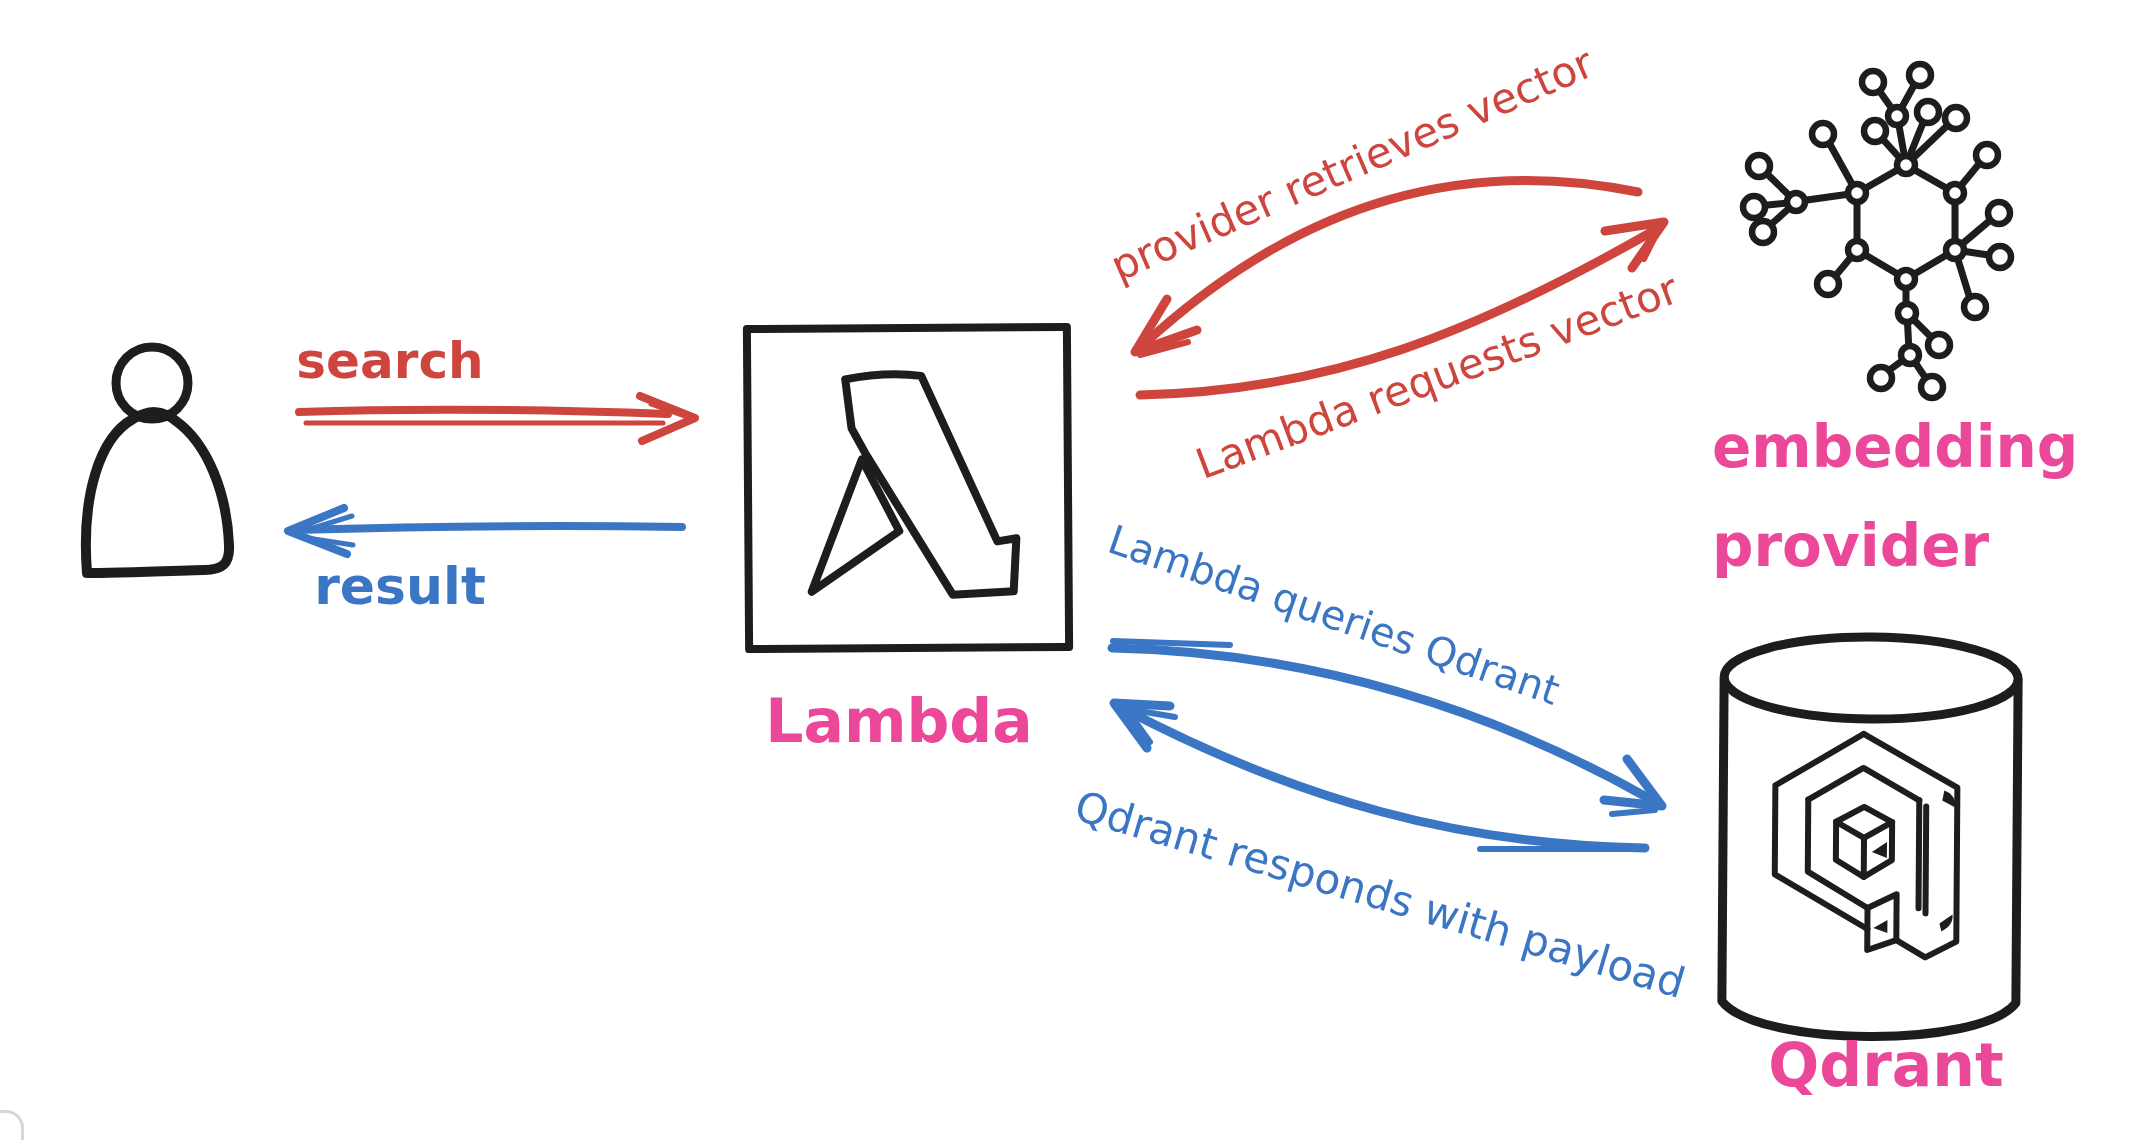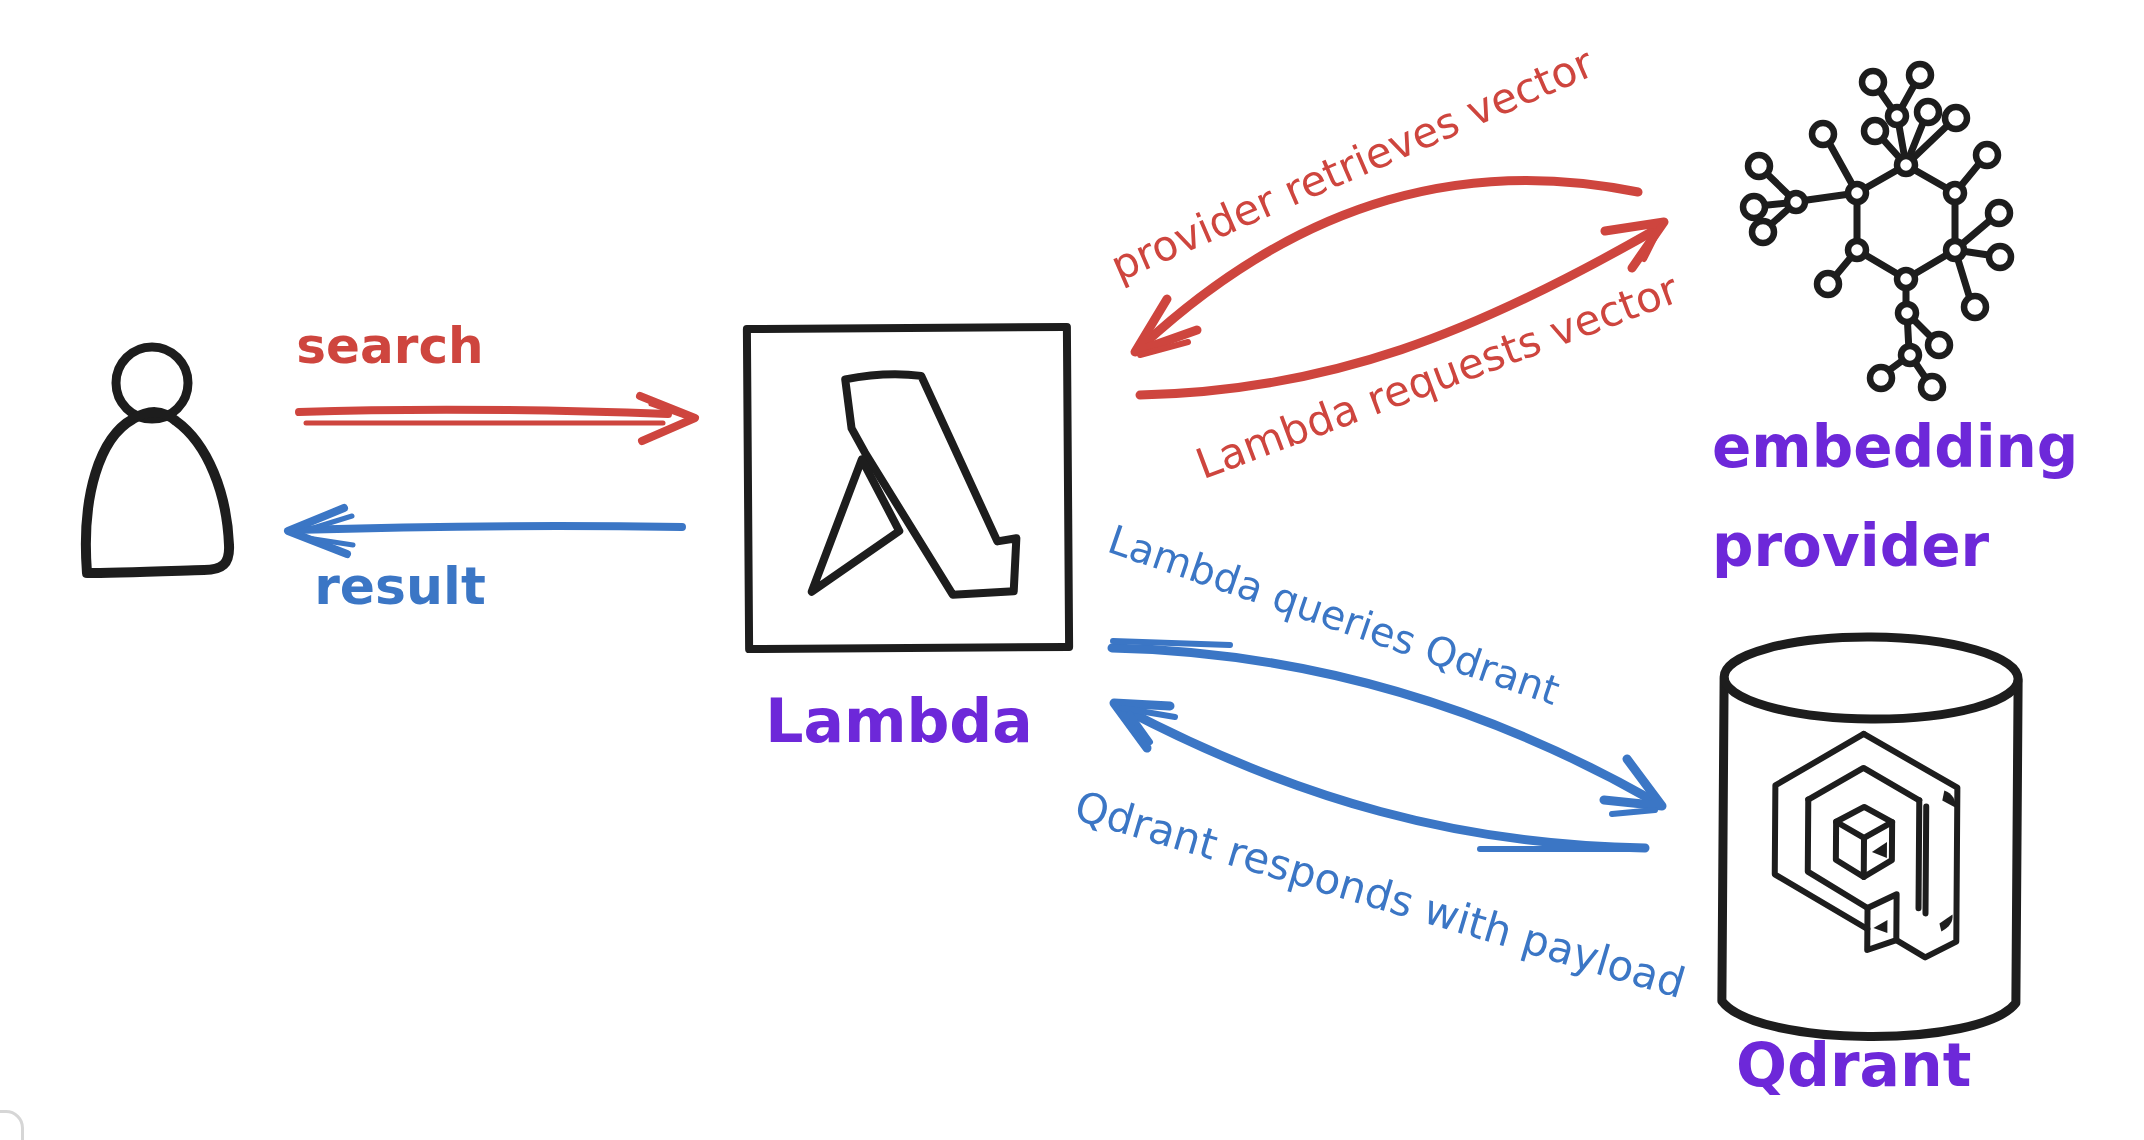--- a/index.html
+++ b/index.html
@@ -2,28 +2,28 @@
 <html><head>
 <meta charset="utf-8">
 <style>
   html,body{margin:0;padding:0;background:#fff;}
   #canvas{
     position:relative;width:2144px;height:1140px;background:#ffffff;
     overflow:hidden;font-family:"DejaVu Sans","Liberation Sans",sans-serif;
   }
   #scene{position:absolute;left:0;top:0;}
   .lbl{position:absolute;white-space:nowrap;text-align:center;}
-  .node-lbl{color:#6d28d9;font-weight:bold;}
+  .node-lbl{color:#ec4899;font-weight:bold;}
   .edge-lbl-red{color:#ce453e;}
   .edge-lbl-blue{color:#3b76c5;}
   #lbl-user{left:70px;top:606px;width:170px;font-size:62px;}
   #lbl-lambda{left:749px;top:686px;width:300px;font-size:60px;}
   #lbl-embedding{left:1712px;top:398px;text-align:left;font-size:58px;line-height:99px;}
-  #lbl-qdrant{left:1736px;top:1030px;width:300px;text-align:left;font-size:60px;}
-  #lbl-search{left:240px;top:317px;width:300px;font-size:50px;font-weight:bold;}
+  #lbl-qdrant{left:1736px;top:1030px;width:300px;text-align:center;font-size:60px;}
+  #lbl-search{left:240px;top:332px;width:300px;font-size:50px;font-weight:bold;}
   #lbl-result{left:250px;top:556px;width:300px;font-size:52px;font-weight:bold;text-align:center;}
   #lbl-prov-retrieves{left:1052px;top:140px;width:600px;font-size:42px;transform:rotate(-23.5deg);}
   #lbl-lambda-requests{left:1137px;top:352px;width:600px;font-size:42px;transform:rotate(-20.5deg);}
   #lbl-lambda-queries{left:1094px;top:592px;width:480px;font-size:40px;transform:rotate(19deg);}
   #lbl-qdrant-responds{left:1040px;top:870px;width:680px;font-size:42px;transform:rotate(16.5deg);}
   #corner-card{
     position:absolute;left:-100px;top:1110px;width:118px;height:70px;
     border:3px solid #d6d6d6;border-radius:18px;background:#fff;
   }
 </style>

